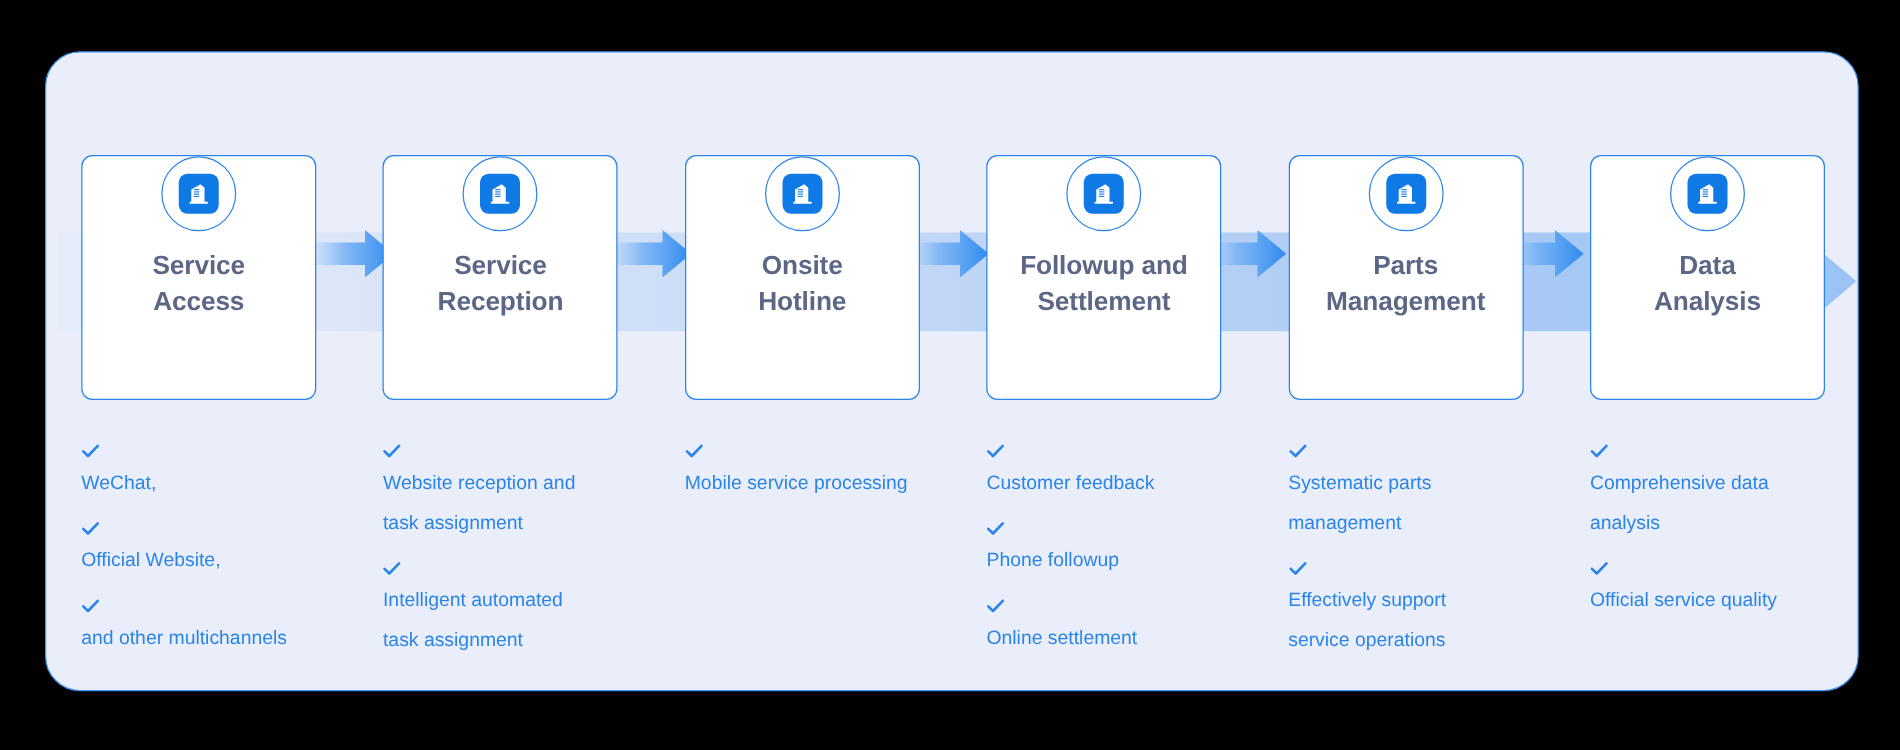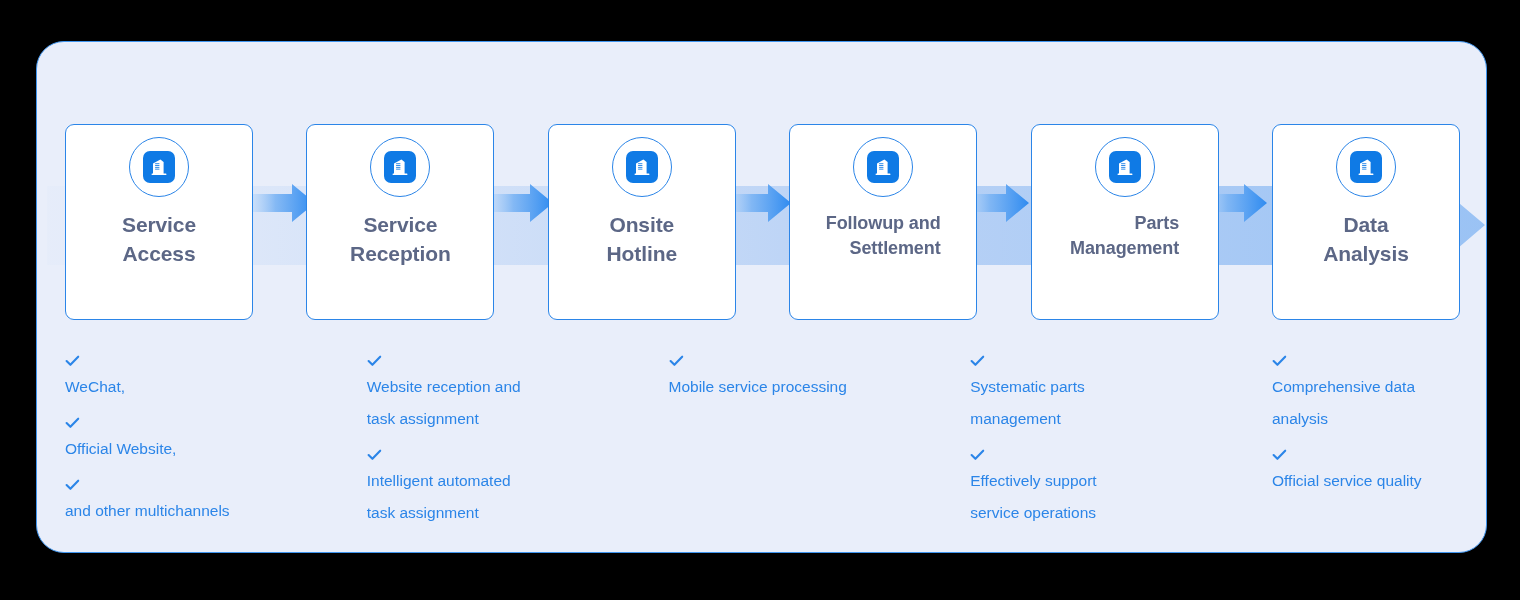--- a/index.html
+++ b/index.html
@@ -61,21 +61,21 @@
   .card {
     position: relative;
     width: 188px;
     box-sizing: border-box;
     background: #ffffff;
     border: 1.4px solid #2b85e8;
     border-radius: 9px;
     display: flex;
     flex-direction: column;
     align-items: center;
-    padding-top: 12px;
+    padding-top: 0;
   }
 
   .card-icon-ring {
     width: 58px;
     height: 58px;
     border-radius: 50%;
     border: 1.4px solid #2b85e8;
     display: flex;
     align-items: center;
     justify-content: center;
@@ -98,21 +98,21 @@
     font-size: 21px;
     font-weight: bold;
     line-height: 1.38;
     text-align: center;
     letter-spacing: -0.1px;
     white-space: pre-line;
     padding: 0 4px;
   }
 
   
-  .card.wide .card-title { font-size: 18px; text-align: right; }
+  .card.wide .card-title { font-size: 21px; }
 
   
   #bullets {
     position: absolute;
     left: 28px;
     top: 305px;
     width: 1395px;
     display: flex;
     justify-content: space-between;
     align-items: flex-start;
@@ -348,20 +348,40 @@
 
       <div class="bullet-col">
         <div class="bullet-item">
           <svg class="check-icon" viewBox="0 0 15 15">
               <path d="M1.6 7.6 L5.4 11.3 L13.2 3.2" stroke="#2b85e8" stroke-width="2.1" fill="none" stroke-linecap="round" stroke-linejoin="round"></path>
             </svg>
           <span class="bullet-text">Mobile service processing</span>
         </div>
       </div>
 
+      <div class="bullet-col">
+        <div class="bullet-item">
+          <svg class="check-icon" viewBox="0 0 15 15">
+              <path d="M1.6 7.6 L5.4 11.3 L13.2 3.2" stroke="#2b85e8" stroke-width="2.1" fill="none" stroke-linecap="round" stroke-linejoin="round"></path>
+            </svg>
+          <span class="bullet-text">Customer feedback</span>
+        </div>
+        <div class="bullet-item">
+          <svg class="check-icon" viewBox="0 0 15 15">
+              <path d="M1.6 7.6 L5.4 11.3 L13.2 3.2" stroke="#2b85e8" stroke-width="2.1" fill="none" stroke-linecap="round" stroke-linejoin="round"></path>
+            </svg>
+          <span class="bullet-text">Phone followup</span>
+        </div>
+        <div class="bullet-item">
+          <svg class="check-icon" viewBox="0 0 15 15">
+              <path d="M1.6 7.6 L5.4 11.3 L13.2 3.2" stroke="#2b85e8" stroke-width="2.1" fill="none" stroke-linecap="round" stroke-linejoin="round"></path>
+            </svg>
+          <span class="bullet-text">Online settlement</span>
+        </div>
+      </div>
 
       <div class="bullet-col">
         <div class="bullet-item">
           <svg class="check-icon" viewBox="0 0 15 15">
               <path d="M1.6 7.6 L5.4 11.3 L13.2 3.2" stroke="#2b85e8" stroke-width="2.1" fill="none" stroke-linecap="round" stroke-linejoin="round"></path>
             </svg>
           <span class="bullet-text">Systematic parts
 management</span>
         </div>
         <div class="bullet-item">

